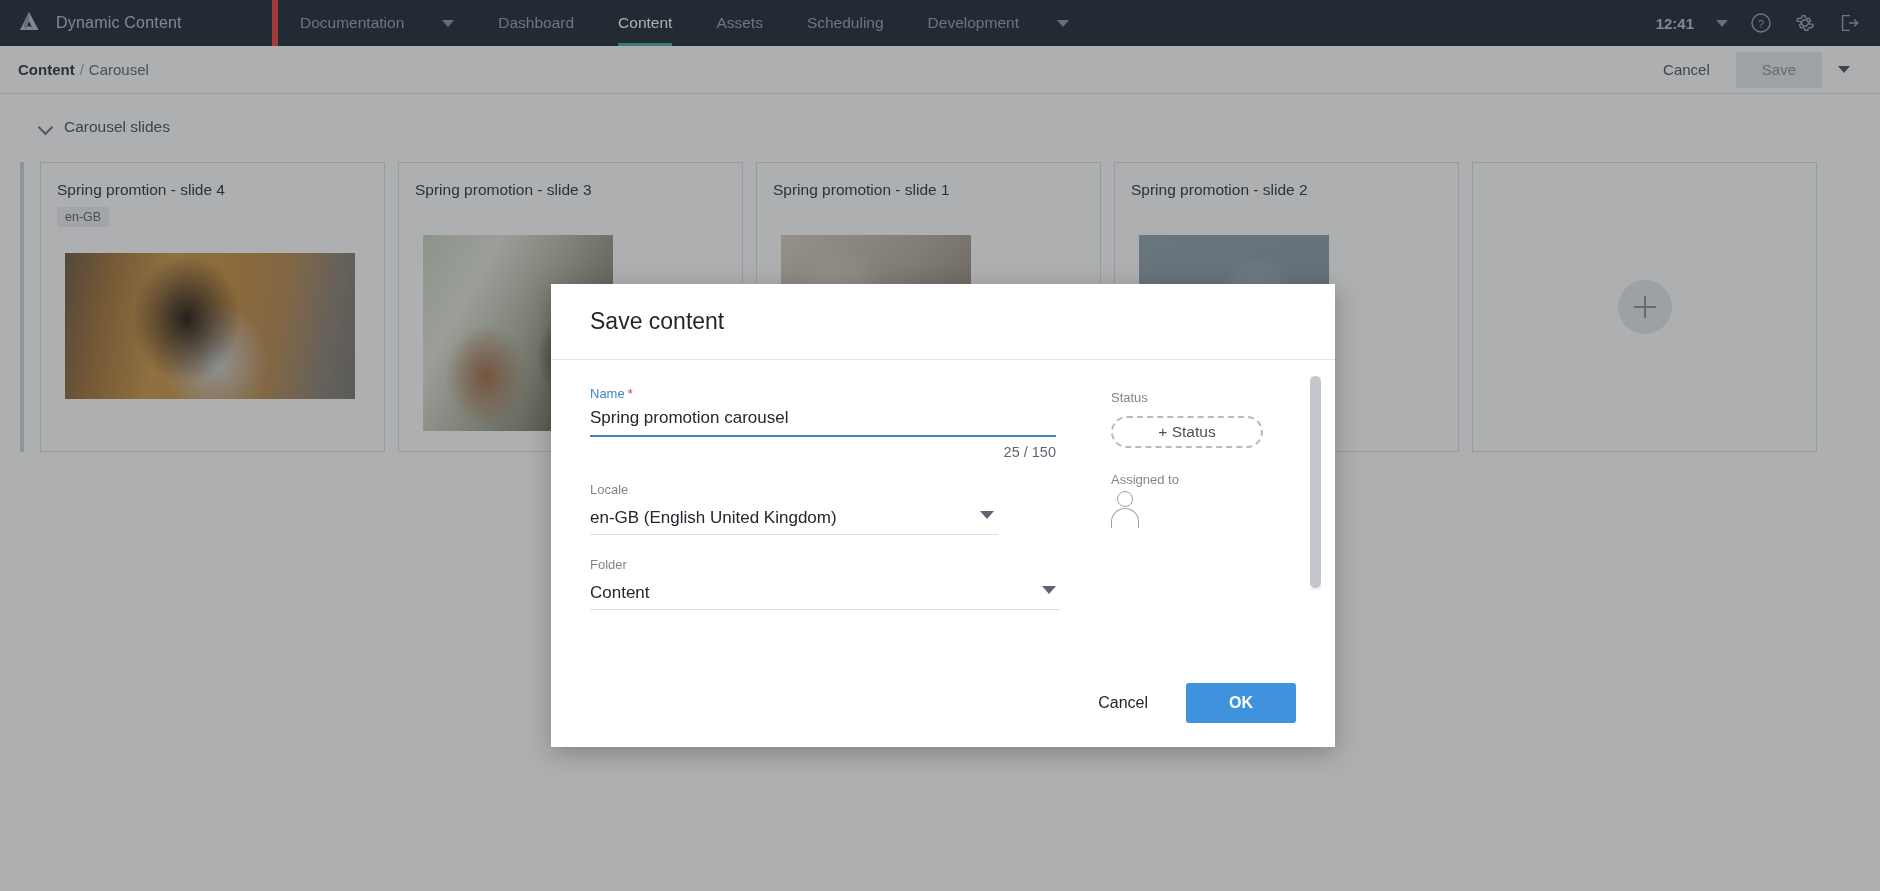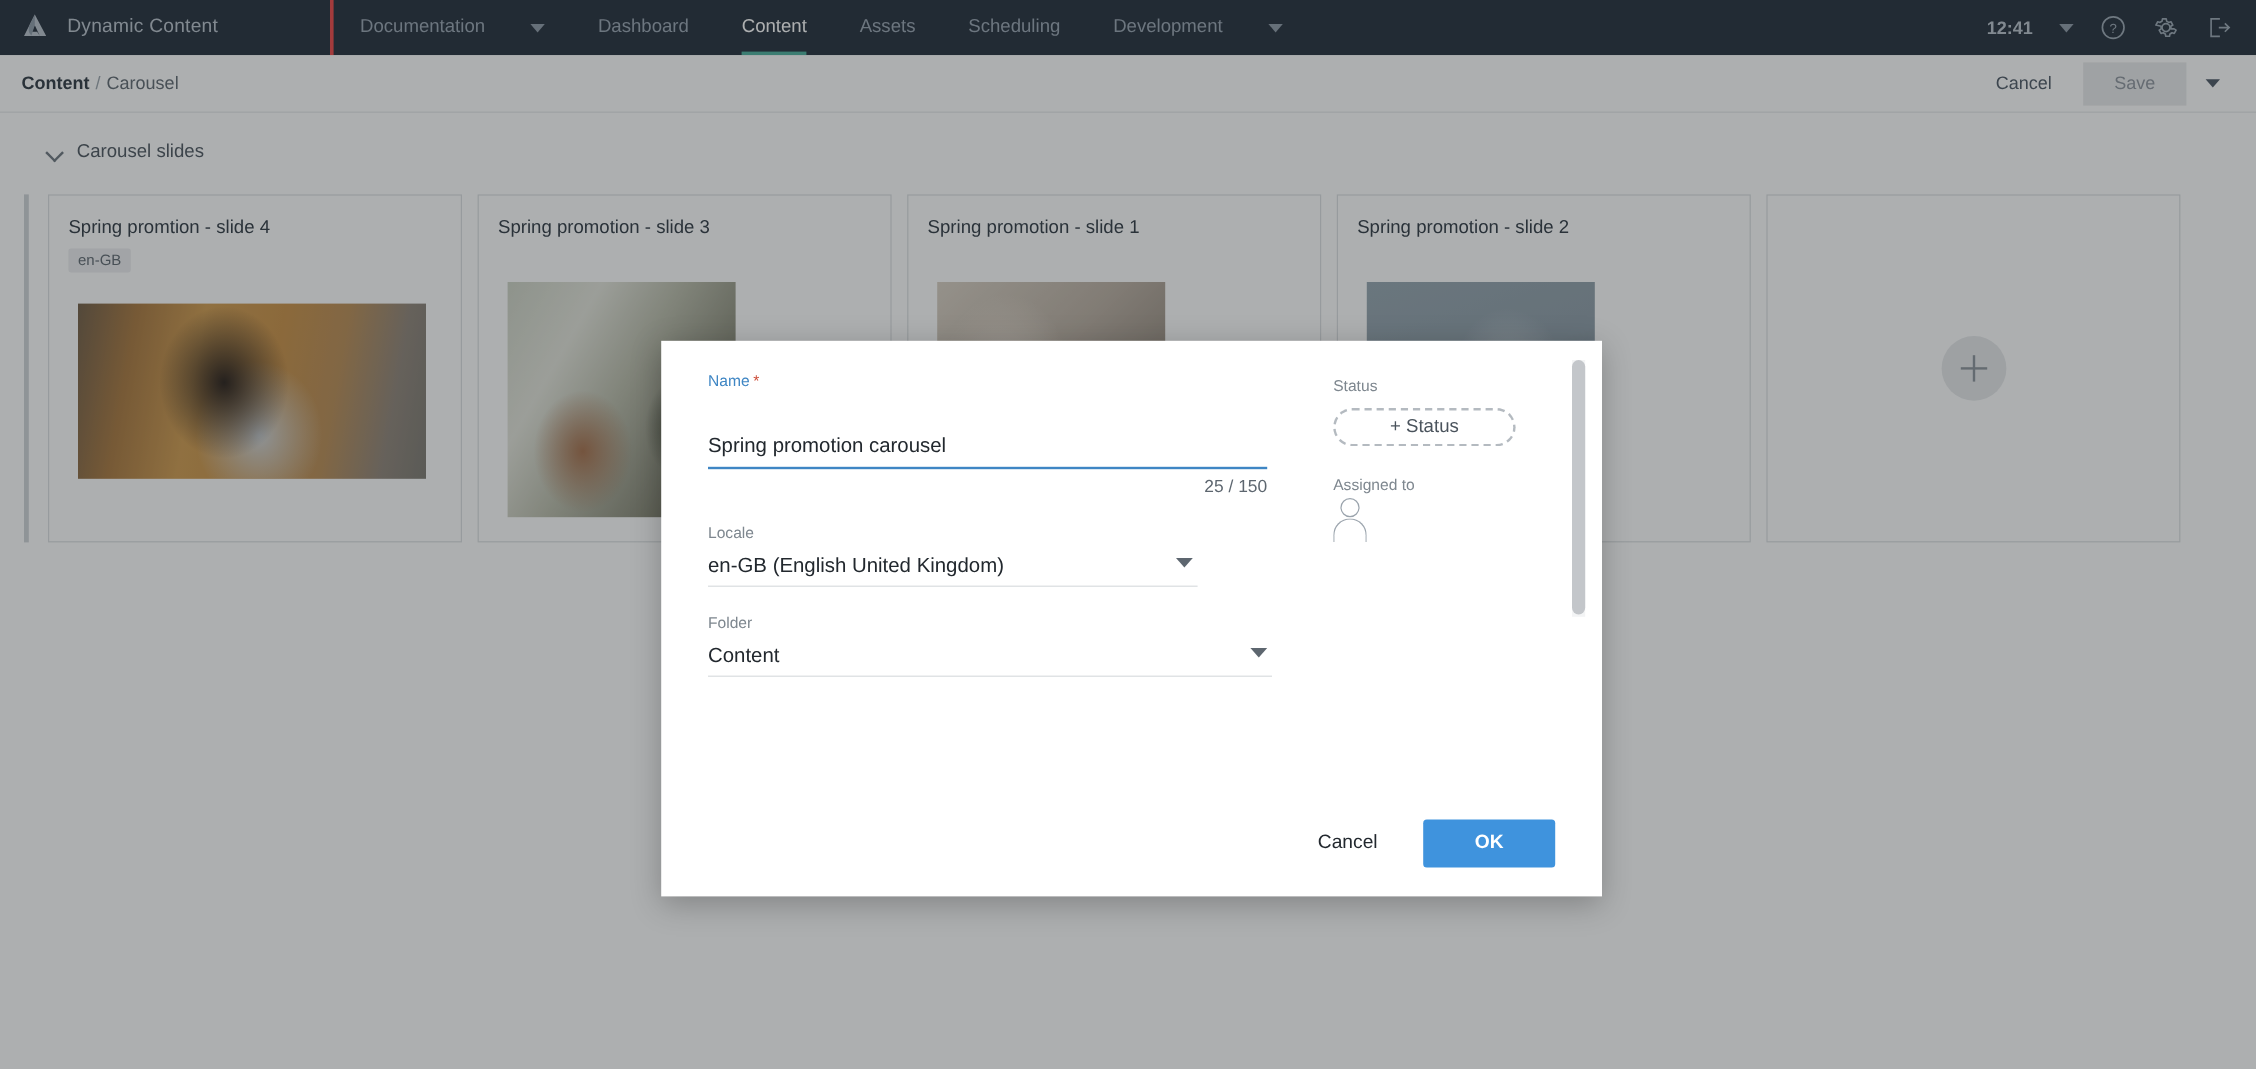--- a/index.html
+++ b/index.html
@@ -14,21 +14,21 @@
   .topbar {
     position: absolute; top: 0; left: 0;
     width: 1880px; height: 46px;
     background: #1f2a37;
     display: flex; align-items: center;
   }
   .logo-cell {
     width: 278px; height: 46px;
     display: flex; align-items: center; gap: 14px;
     padding-left: 16px;
-    border-right: 3px solid #ef4444;
+    border-right: 6px solid #ef4444;
   }
   .logo-mark { width: 26px; height: 26px; display: block; }
   .brand-title {
     color: #b9c2cc; font-size: 16px; letter-spacing: .2px;
   }
   .nav-items { display: flex; align-items: center; height: 36px; }
   .nav-item {
     position: relative; height: 46px;
     display: flex; align-items: center; gap: 10px;
     padding: 0 22px;
@@ -218,21 +218,20 @@
   .flabel-focus { color: #3f86c4; }
   .req { color: #cc4b37; margin-left: 3px; }
   .finput {
     width: 466px; height: 32px;
     border: none; border-bottom: 2px solid #3f86c4;
     font-family: "Liberation Sans", sans-serif;
     font-size: 17px; color: #22282e;
     background: transparent; outline: none;
     padding: 0 0 4px 0;
     caret-color: #22282e;
-    margin-top: 30px;
   }
   .counter {
     width: 466px; text-align: right;
     font-size: 14.5px; color: #5d666f; margin-top: 7px;
   }
   .sel-wrap { position: relative; }
   .fselect {
     height: 34px;
     border-bottom: 1px solid #d9dcdf;
     font-size: 17px; color: #22282e;
@@ -412,20 +411,23 @@
       <span class="add-circle">
         <span class="plus"></span>
       </span>
     </div>
   </div>
 </div>
 
 <div class="overlay"></div>
 
 <div class="modal">
+  <div class="modal-head">
+    <span class="modal-title">Save content</span>
+  </div>
 
   <div class="modal-body">
     <div class="col-left">
 
       <div class="field">
         <span class="flabel flabel-focus">
           <span>Name</span><span class="req">*</span>
         </span>
         <input class="finput" type="text" value="Spring promotion carousel" style="">
         <div class="counter">25 / 150</div>

